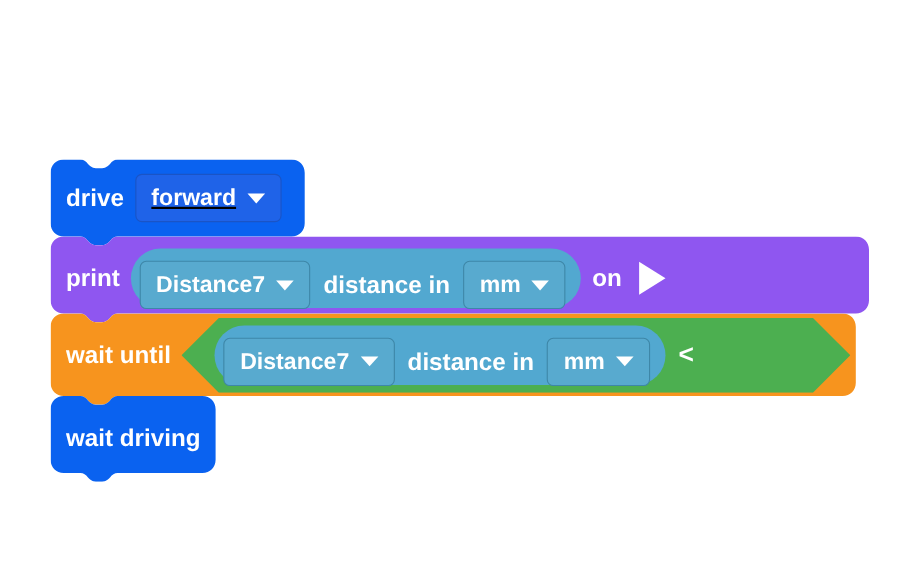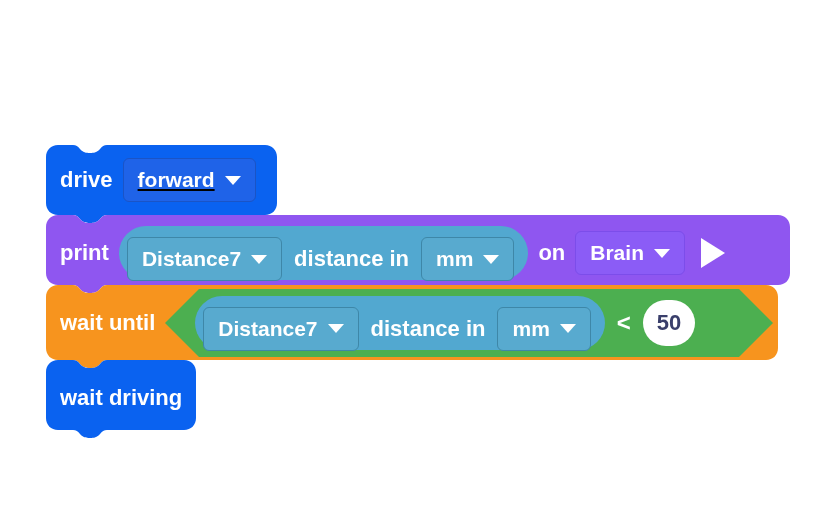--- a/index.html
+++ b/index.html
@@ -164,24 +164,20 @@
         </span>
         <span class="r-text">distance in</span>
         <span class="dd dd-on-reporter">
           <span class="dd-label">mm</span>
           <span class="caret"></span>
         </span>
       </span>
 
       <span class="btxt">on</span>
 
-      <span class="dd dd-on-purple">
-        <span class="dd-label">Brain</span>
-        <span class="caret"></span>
-      </span>
 
       <span class="play"></span>
     </div>
   </div>
 
   <div class="stack blk-wait">
     <svg class="stack-svg" width="740" height="83" viewBox="0 0 740 83">
       <path d="M0,12
                C0,5 5,0 12,0
                L27,0
@@ -218,23 +214,20 @@
             </span>
             <span class="r-text">distance in</span>
             <span class="dd dd-on-reporter">
               <span class="dd-label">mm</span>
               <span class="caret"></span>
             </span>
           </span>
 
           <span class="op">&lt;</span>
 
-          <span class="num">
-            <span>50</span>
-          </span>
         </span>
       </span>
     </div>
   </div>
 
   <div class="stack blk-stop">
     <svg class="stack-svg" width="158" height="78" viewBox="0 0 158 78">
       <path d="M0,12
                C0,5 5,0 12,0
                L27,0

